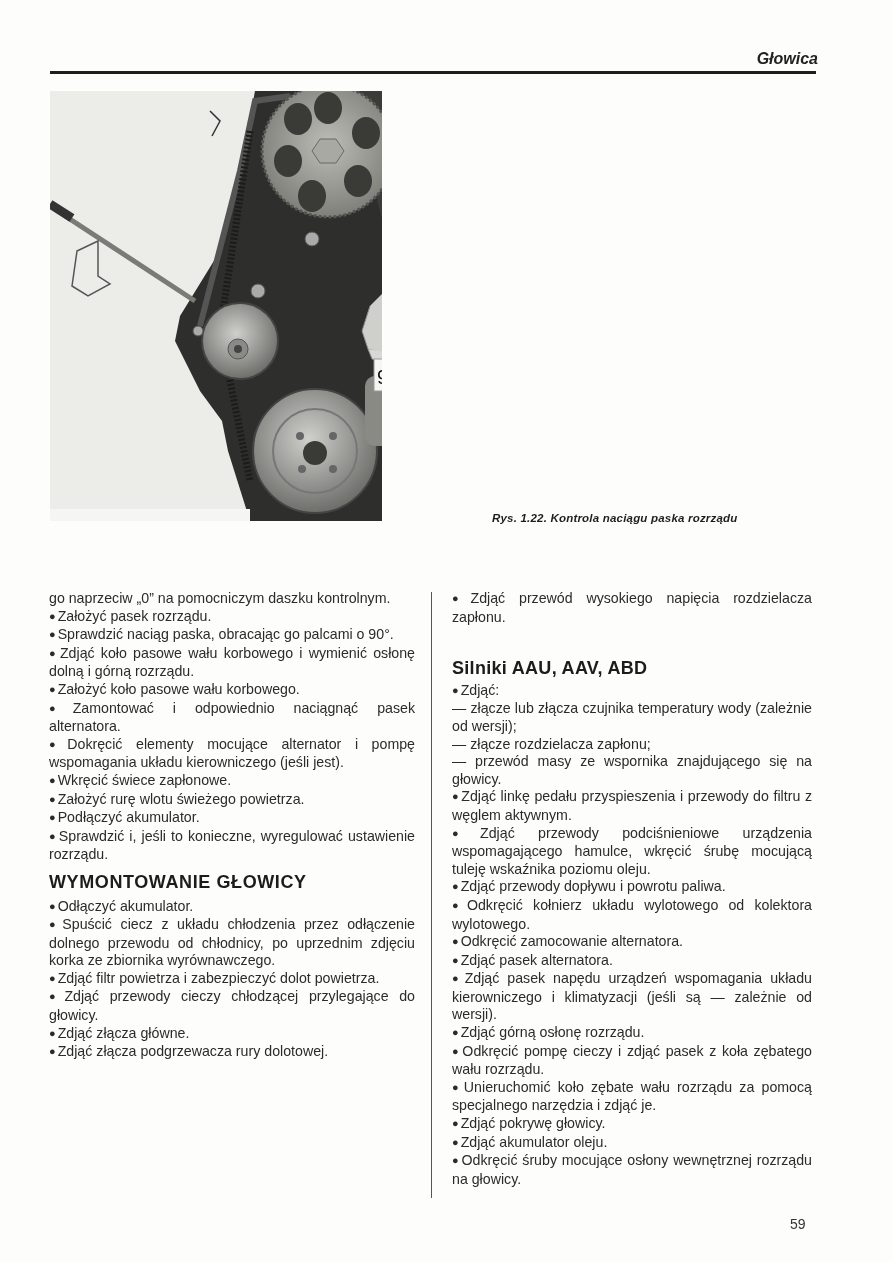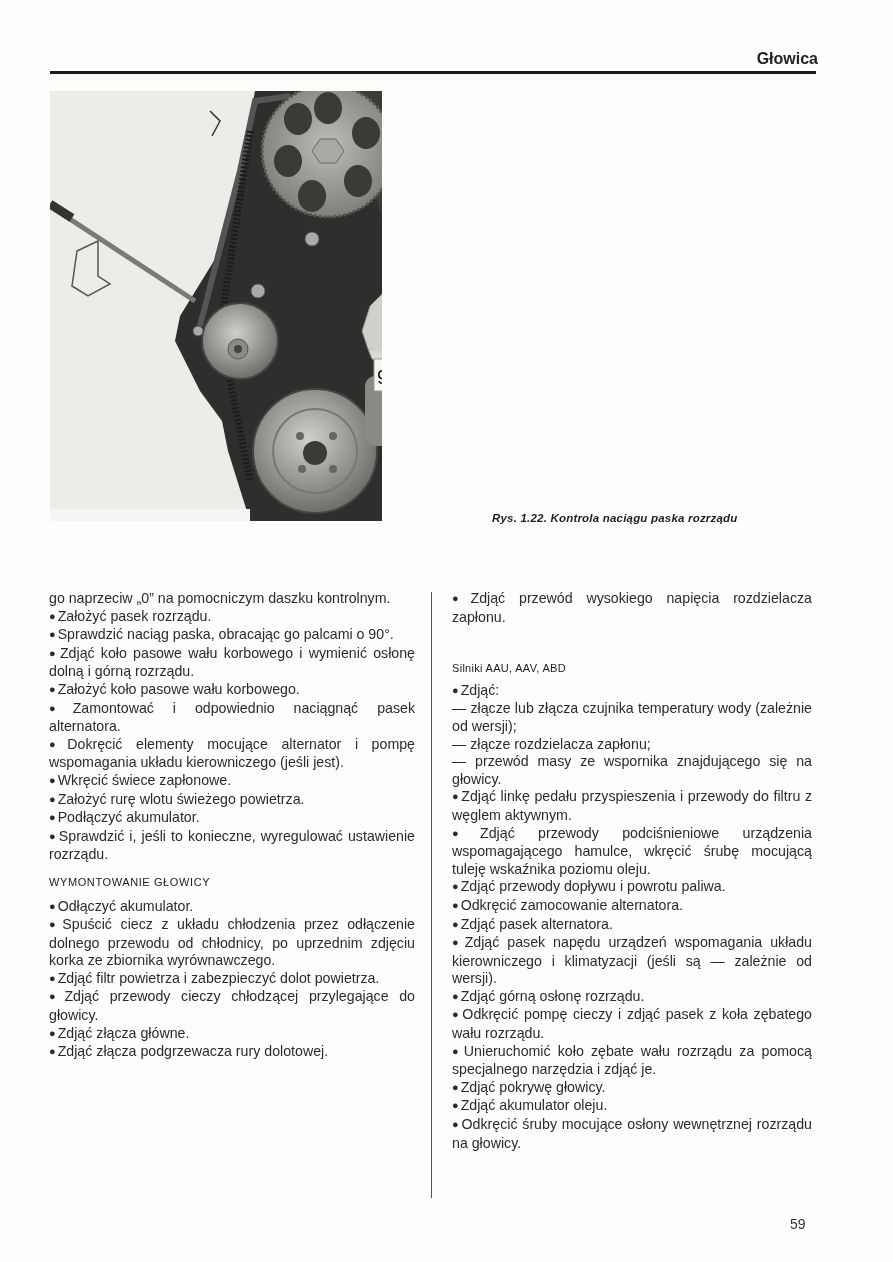--- a/index.html
+++ b/index.html
@@ -4,21 +4,21 @@
 <style>
   html, body { margin: 0; padding: 0; }
   body {
     width: 893px; height: 1262px; position: relative; overflow: hidden;
     background: #fdfdfc;
     font-family: "Liberation Sans", sans-serif;
     color: #2a2a2a;
   }
   .running-head {
     position: absolute; right: 75px; top: 50px;
-    font-weight: bold; font-size: 16px; color: #222;
+    font-weight: bold; font-style: italic; font-size: 16px; color: #222;
   }
   .head-rule {
     position: absolute; left: 50px; top: 71px; width: 766px; height: 3px; background: #1e1e1e;
   }
   .figure {
     position: absolute; left: 50px; top: 91px; width: 332px; height: 430px;
     background: #22c55e; overflow: hidden; text-align: right;
   }
   .figure svg { display: block; }
   .caption {
@@ -27,21 +27,21 @@
   }
   .col {
     position: absolute; top: 590px; width: 366px;
     font-size: 14.2px; line-height: 17.6px; color: #2b2b2b;
   }
   .col.left { left: 49px; }
   .col.right { left: 452px; width: 360px; }
   .p { margin: 0; text-align: justify; text-align-last: left; }
   .bullet::before { content: "\25CF"; font-size: 11px; margin-right: 2px; position: relative; top: -1px; }
   .heading {
-    font-weight: normal; font-size: 11px; letter-spacing: 0.6px; color: #1c1c1c;
+    font-weight: bold; font-size: 18px; letter-spacing: 0.6px; color: #1c1c1c;
     margin: 10px 0 6px 0;
   }
   .heading.right { margin: 34px 0 4px 0; letter-spacing: 0.3px; }
   .divider {
     position: absolute; left: 431px; top: 592px; width: 1px; height: 606px; background: #555;
   }
   .page-number {
     position: absolute; left: 790px; top: 1216px; font-size: 14px; color: #333;
   }
 </style>
@@ -157,20 +157,21 @@
     </div>
   <div class="heading right">Silniki AAU, AAV, ABD</div>
   <div id="right-section">
       <p class="p bullet">Zdjąć:</p>
       <p class="p">— złącze lub złącza czujnika temperatury wody (zależnie od wersji);</p>
       <p class="p">— złącze rozdzielacza zapłonu;</p>
       <p class="p">— przewód masy ze wspornika znajdującego się na głowicy.</p>
       <p class="p bullet">Zdjąć linkę pedału przyspieszenia i przewody do filtru z węglem aktywnym.</p>
       <p class="p bullet">Zdjąć przewody podciśnieniowe urządzenia wspomagającego hamulce, wkręcić śrubę mocującą tuleję wskaźnika poziomu oleju.</p>
       <p class="p bullet">Zdjąć przewody dopływu i powrotu paliwa.</p>
+      <p class="p bullet">Odkręcić kołnierz układu wylotowego od kolektora wylotowego.</p>
       <p class="p bullet">Odkręcić zamocowanie alternatora.</p>
       <p class="p bullet">Zdjąć pasek alternatora.</p>
       <p class="p bullet">Zdjąć pasek napędu urządzeń wspomagania układu kierowniczego i klimatyzacji (jeśli są — zależnie od wersji).</p>
       <p class="p bullet">Zdjąć górną osłonę rozrządu.</p>
       <p class="p bullet">Odkręcić pompę cieczy i zdjąć pasek z koła zębatego wału rozrządu.</p>
       <p class="p bullet">Unieruchomić koło zębate wału rozrządu za pomocą specjalnego narzędzia i zdjąć je.</p>
       <p class="p bullet">Zdjąć pokrywę głowicy.</p>
       <p class="p bullet">Zdjąć akumulator oleju.</p>
       <p class="p bullet">Odkręcić śruby mocujące osłony wewnętrznej rozrządu na głowicy.</p>
     </div>

